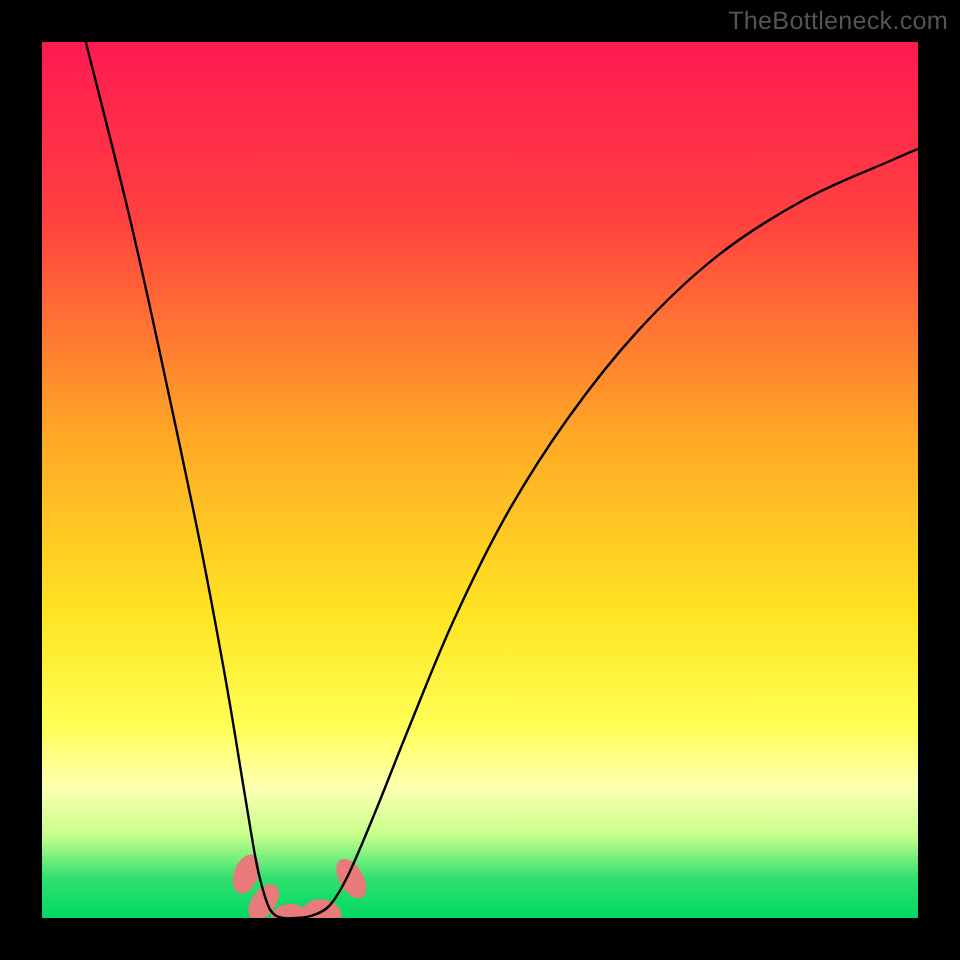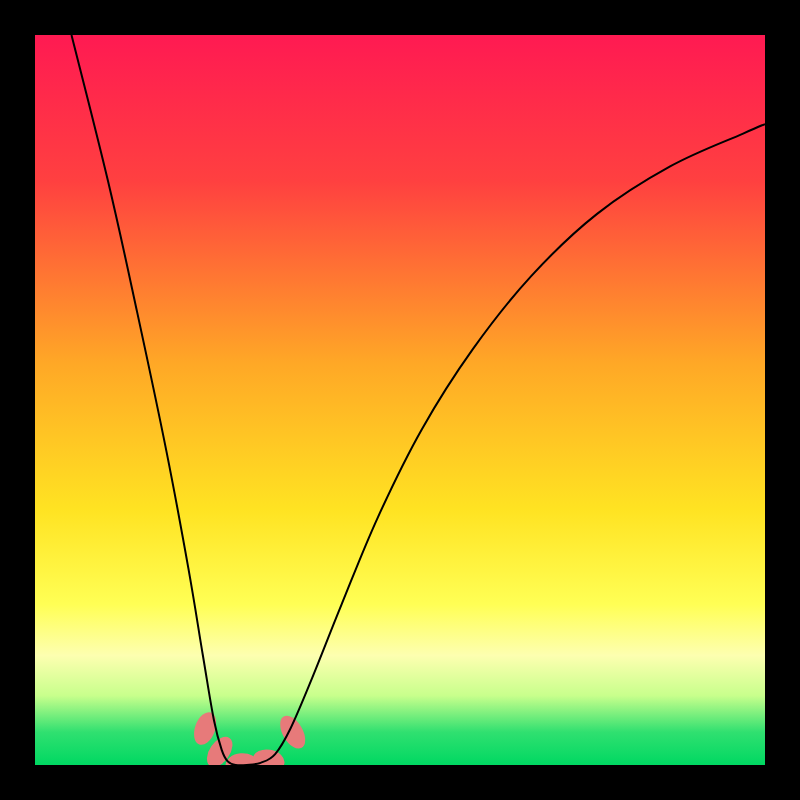--- a/index.html
+++ b/index.html
@@ -72,13 +72,14 @@
       <g id="markers">
           <ellipse cx="170.09" cy="693.5" rx="10" ry="17" fill="#e77a7a" transform="rotate(20 170.09 693.5)"></ellipse>
           <ellipse cx="184.69" cy="716.86" rx="10" ry="17" fill="#e77a7a" transform="rotate(35 184.69 716.86)"></ellipse>
           <ellipse cx="206.58999999999997" cy="729.27" rx="11" ry="16" fill="#e77a7a" transform="rotate(85 206.58999999999997 729.27)"></ellipse>
           <ellipse cx="233.6" cy="725.62" rx="11" ry="16" fill="#e77a7a" transform="rotate(100 233.6 725.62)"></ellipse>
           <ellipse cx="257.69" cy="697.15" rx="10" ry="18" fill="#e77a7a" transform="rotate(150 257.69 697.15)"></ellipse>
         </g>
       <path id="curvePath" fill="none" stroke="#000000" stroke-width="2" d="M 36.5 0 C 43.07 26.279999999999998 61.174 96.06800000000001 73 146 C 84.826 195.932 91.688 228.78199999999998 102.2 277.4 C 112.712 326.018 122.20200000000001 370.11 131.4 416.1 C 140.598 462.09000000000003 146.73 496.108 153.29999999999998 532.9 C 159.86999999999998 569.692 163.30100000000002 593.1688 167.9 620.5 C 172.499 647.8312 175.43359999999998 667.658 178.85 684.74 C 182.2664 701.822 184.3834 707.9102 186.88 715.4 C 189.3766 722.8897999999999 190.2234 723.722 192.72 726.35 C 195.2166 728.9780000000001 197.33360000000002 729.343 200.75000000000003 730 C 204.16640000000004 730.657 207.23239999999998 730.3942 211.7 730 C 216.1676 729.6058 220.44539999999998 729.781 225.57 727.81 C 230.6946 725.8389999999999 234.78260000000003 725.2257999999999 240.17000000000002 719.05 C 245.5574 712.8742 248.79859999999996 707.297 255.49999999999997 693.5 C 262.2014 679.703 268.202 664.7379999999999 277.4 642.4 C 286.59799999999996 620.062 294.77399999999994 598.308 306.59999999999997 569.4 C 318.426 540.492 328.64599999999996 513.3359999999999 343.09999999999997 481.79999999999995 C 357.554 450.26399999999995 369.81800000000004 424.42199999999997 386.90000000000003 394.2 C 403.982 363.978 418.29 341.494 438 313.90000000000003 C 457.71 286.30600000000004 474.062 265.209 496.40000000000003 240.89999999999998 C 518.738 216.59099999999998 537.134 198.56 562.1 178.85000000000002 C 587.066 159.14000000000004 608.82 145.8540000000001 635.1 131.4000000000001 C 661.38 116.94600000000008 691.018 106.17119999999998 708.1 98.54999999999995 C 725.182 90.92879999999992 726.058 90.76819999999995 730 89.05999999999995"></path>
     </svg>
   </div>
+  <div class="watermark">TheBottleneck.com</div>
 </div>
 
 </body></html>

